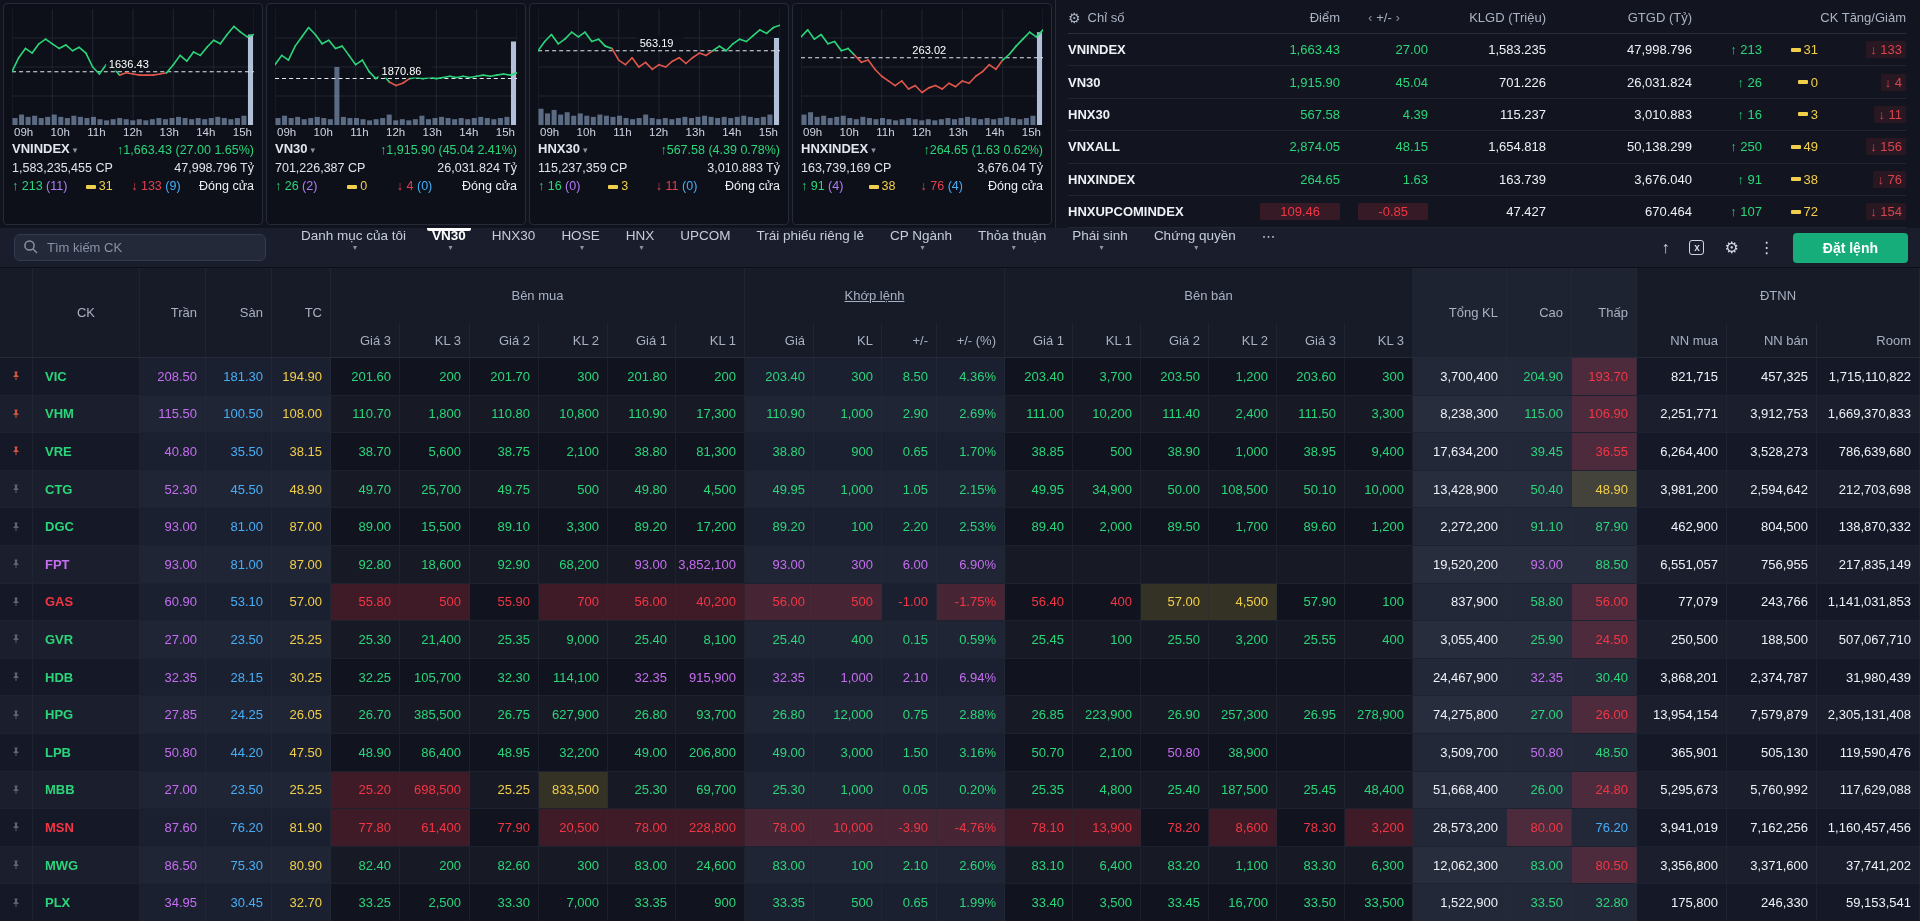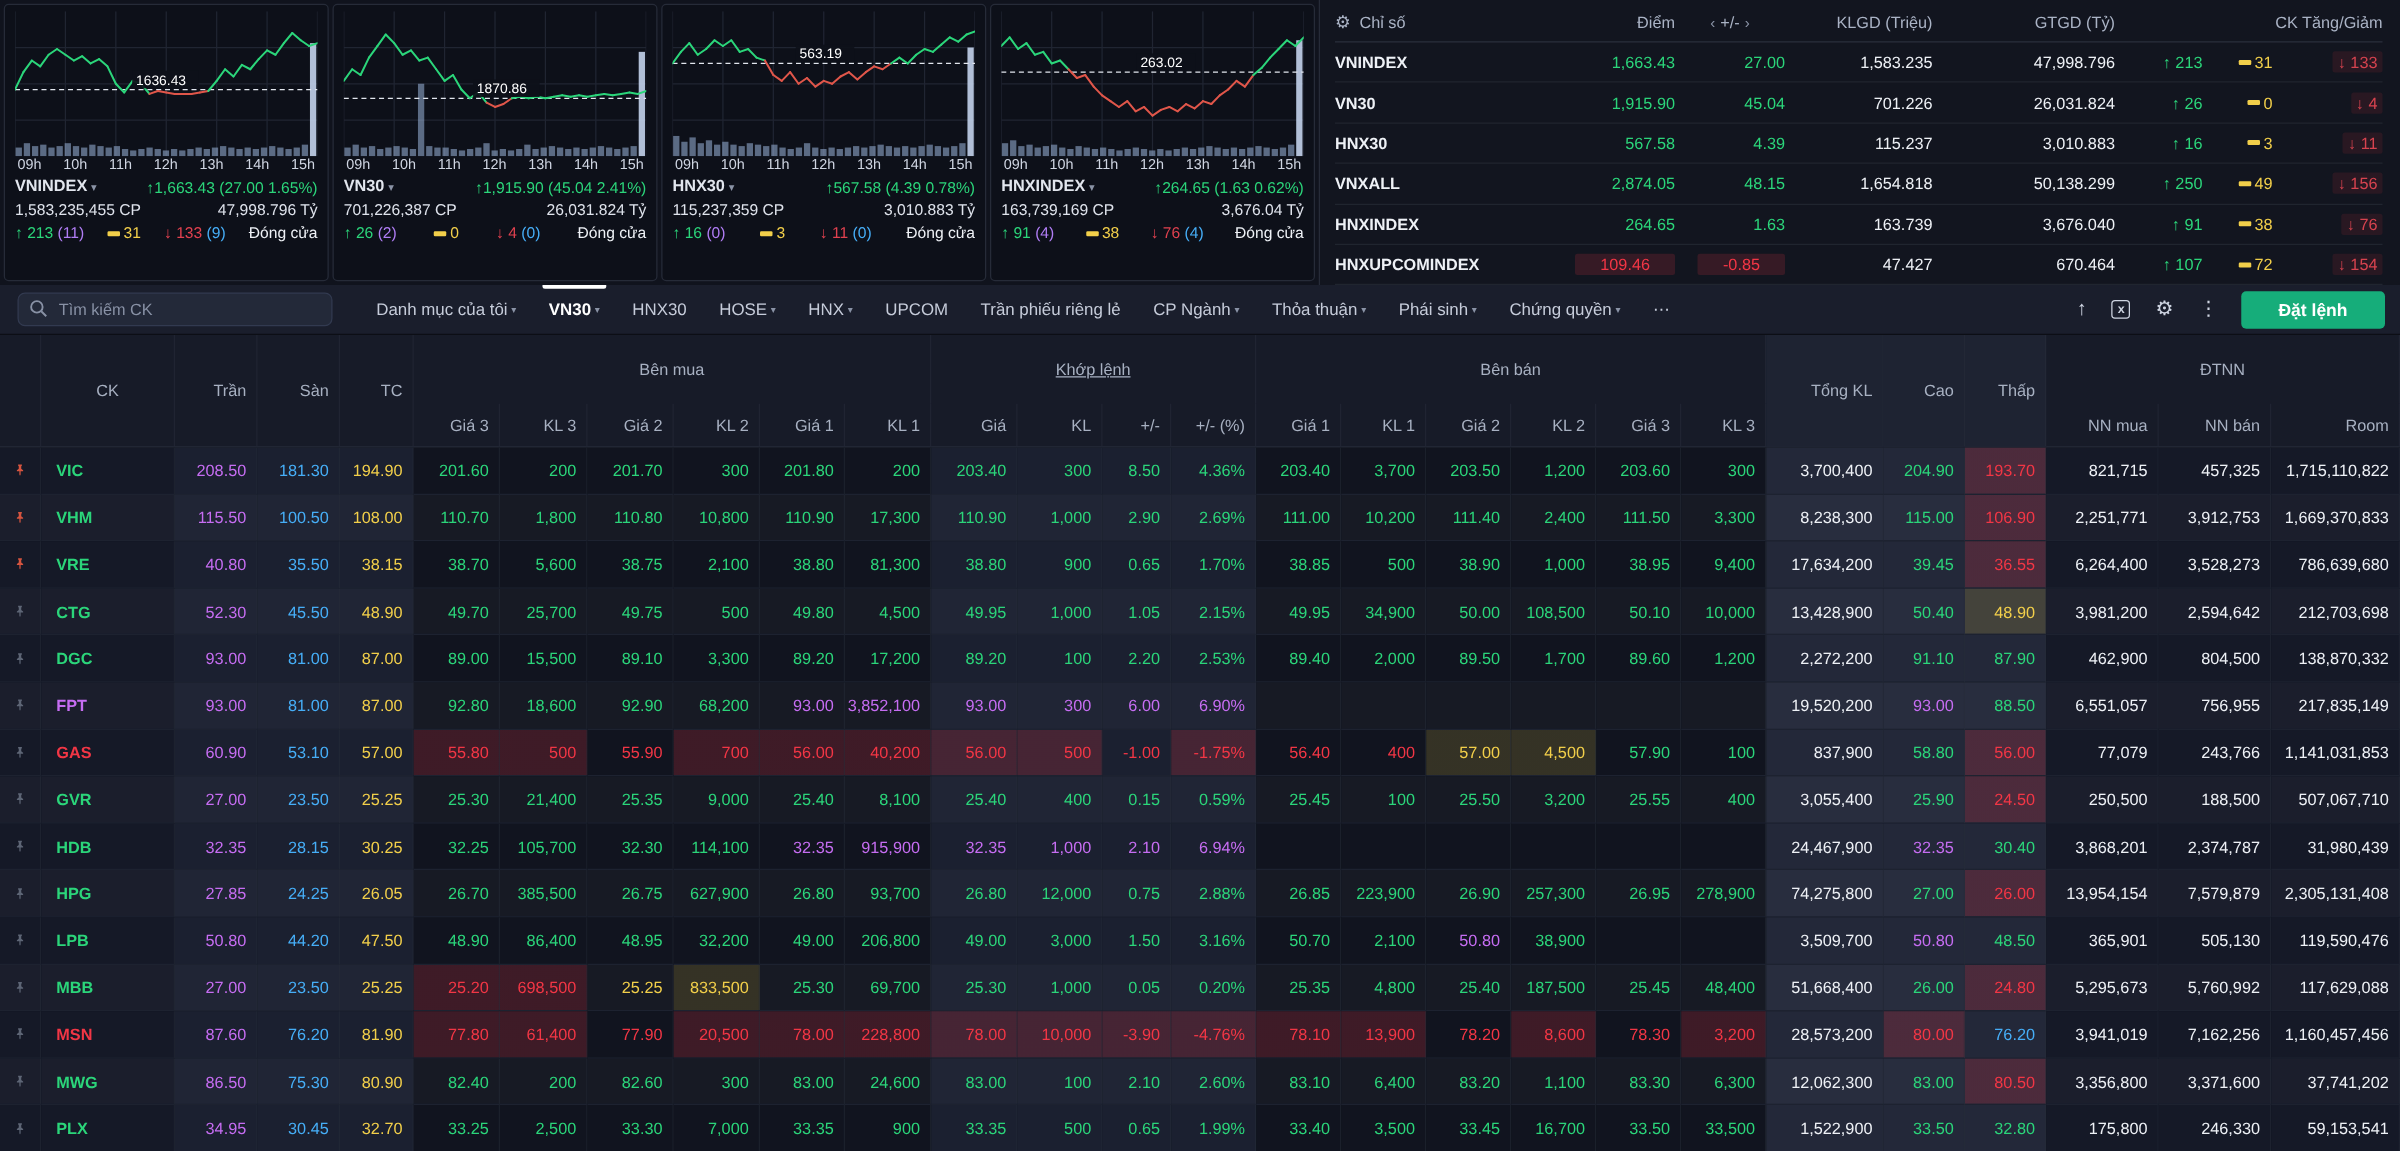--- a/index.html
+++ b/index.html
@@ -46,21 +46,21 @@
   .tag.red{color:#d7434f;background:rgba(242,54,69,.10)}
   .flash-r{background:rgba(242,54,69,.16);border-radius:2px;padding:1px 20px}
   
   .toolbar{height:40px;background:var(--toolbarbg);display:flex;align-items:center;padding-left:14px;position:relative;border-bottom:1px solid #0c0e15;}
   .search{position:relative;width:252px;height:27px;margin-right:22px;}
   .search input{width:100%;height:100%;background:#232939;border:1px solid #323a50;border-radius:6px;
     color:#86efac;font-size:13px;padding:0 10px 0 32px;outline:none;font-family:Liberation Sans, sans-serif;}
   .search input::placeholder{color:#8891a5}
   .sicon{position:absolute;left:9px;top:5px;}
   .tabs{display:flex;align-items:stretch;height:100%;gap:0;flex:1;min-width:0}
-  .tab{display:flex;align-items:center;padding:0 13px;font-size:13.5px;color:#c6ccda;cursor:pointer;position:relative;white-space:nowrap;}
+  .tab{display:flex;align-items:center;padding:0 13px;font-size:13.5px;color:#c6ccda;cursor:pointer;position:relative;white-space:nowrap;flex-direction:column;}
   .tab .caret{font-size:8px}
   .tab.active{color:#fff;font-weight:bold;}
   .tab.active::before{content:"";position:absolute;top:0;left:8px;right:8px;height:3px;background:#fff;border-radius:0 0 2px 2px;}
   .tbicons{display:flex;align-items:center;gap:20px;margin:0 18px 0 8px;}
   .tbicon{color:#cfd5e2;font-size:16px;cursor:pointer;line-height:1}
   .xlicon{width:15px;height:15px;border:1.5px solid #cfd5e2;border-radius:3px;color:#cfd5e2;
     font-size:10px;display:flex;align-items:center;justify-content:center;font-weight:bold;cursor:pointer}
   .order-btn{height:30px;background:#16ad7a;border:none;border-radius:4px;color:#fff;font-size:14px;font-weight:bold;
     padding:0 30px;margin-right:12px;cursor:pointer;font-family:inherit;}
   
@@ -716,21 +716,21 @@
         <span class="caret">▾</span>
       </div>
       <div class="tab">
         <span>HNX</span>
         <span class="caret">▾</span>
       </div>
       <div class="tab">
         <span>UPCOM</span>
       </div>
       <div class="tab">
-        <span>Trần phiếu riêng lẻ</span>
+        <span>Trái phiếu riêng lẻ</span>
       </div>
       <div class="tab">
         <span>CP Ngành</span>
         <span class="caret">▾</span>
       </div>
       <div class="tab">
         <span>Thỏa thuận</span>
         <span class="caret">▾</span>
       </div>
       <div class="tab">

